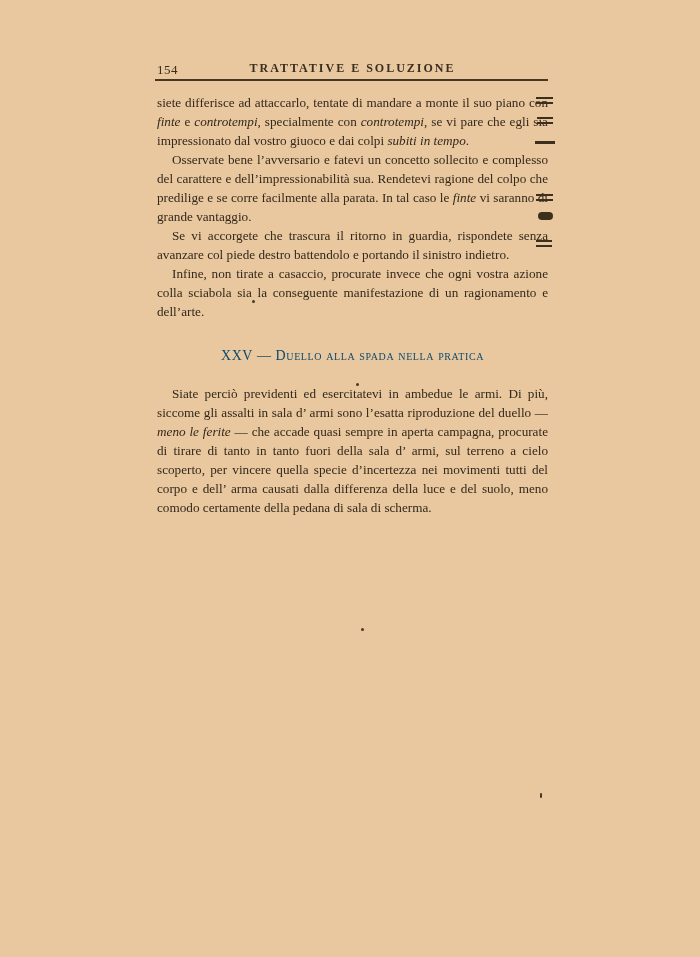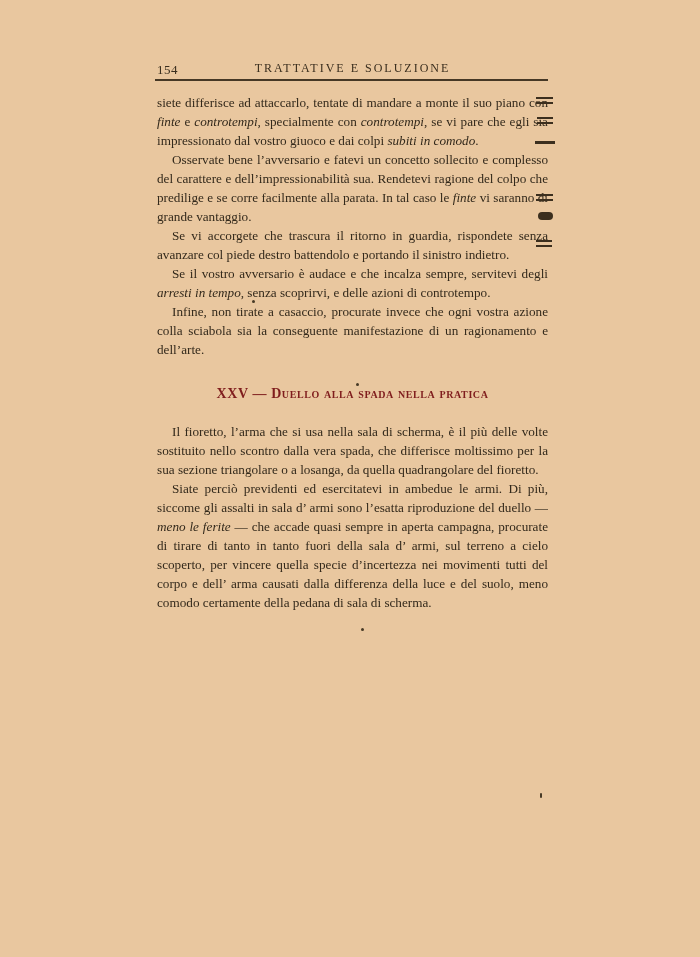--- a/index.html
+++ b/index.html
@@ -12,44 +12,44 @@
   }
   .page { position: relative; width: 564px; height: 957px; }
 
   
   .page-header { position: absolute; top: 61px; left: 157px; width: 391px; height: 16px; }
   .page-number {
     position: absolute; left: 0; top: 1px;
     font-size: 13px; letter-spacing: 0.5px; color: #3a2e1e;
   }
   .running-title {
-    text-align: center; font-size: 12px; font-weight: 400;
+    text-align: center; font-size: 12px; font-weight: 700;
     letter-spacing: 2px; color: #3a2e1e;
   }
   .header-rule {
     position: absolute; top: 79px; left: 155px; width: 393px;
     height: 2px; background: #463825; border: none;
   }
 
   
   .page-body {
     position: absolute; top: 93px; left: 157px; width: 391px;
     font-size: 13.2px; line-height: 19px; text-align: justify;
   }
   .page-body p { margin: 0; }
   .page-body p.indent { text-indent: 15px; }
   .page-body i { }
 
   .section-heading {
     margin: 25px 0 19px 0;
     text-align: center;
-    font-size: 14px; font-weight: 700;
+    font-size: 14px; font-weight: 400;
     font-variant: small-caps;
     letter-spacing: 0.6px;
-    color: #7f1d1d;
+    color: #0c4a6e;
   }
 
   
   .artifact { position: absolute; }
   .mark-double {
     height: 3px; background: transparent;
     border-top: 2px solid #3c2f1e; border-bottom: 2px solid #3c2f1e;
   }
   .mark-line { height: 3px; background: #3c2f1e; }
   .mark-blob { background: #3c2f1e; border-radius: 4px; }
@@ -60,27 +60,25 @@
 
 <div class="page">
 
   <div class="page-header">
     <span class="page-number">154</span>
     <div class="running-title">TRATTATIVE E SOLUZIONE</div>
   </div>
   <div class="header-rule"></div>
 
   <div class="page-body">
-      <p><span>siete differisce ad attaccarlo, tentate di mandare a monte il suo piano con </span><i>finte</i><span> e </span><i>controtempi</i><span>, specialmente con </span><i>controtempi</i><span>, se vi pare che egli sia impressionato dal vostro giuoco e dai colpi </span><i>subiti in comodo</i><span>.</span></p>
+      <p><span>siete differisce ad attaccarlo, tentate di mandare a monte il suo piano con </span><i>finte</i><span> e </span><i>controtempi</i><span>, specialmente con </span><i>controtempi</i><span>, se vi pare che egli sia impressionato dal vostro giuoco e dai colpi </span><i>subiti in tempo</i><span>.</span></p>
       <p class="indent"><span>Osservate bene l’avversario e fatevi un concetto sollecito e complesso del carattere e dell’impressionabilità sua. Rendetevi ragione del colpo che predilige e se corre facilmente alla parata. In tal caso le </span><i>finte</i><span> vi saranno di grande vantaggio.</span></p>
       <p class="indent"><span>Se vi accorgete che trascura il ritorno in guardia, rispondete senza avanzare col piede destro battendolo e portando il sinistro indietro.</span></p>
-      <p class="indent"><span>Se il vostro avversario è audace e che incalza sempre, servitevi degli </span><i>arresti in tempo</i><span>, senza scoprirvi, e delle azioni di controtempo.</span></p>
       <p class="indent"><span>Infine, non tirate a casaccio, procurate invece che ogni vostra azione colla sciabola sia la conseguente manifestazione di un ragionamento e dell’arte.</span></p>
       <h2 class="section-heading">XXV — Duello alla spada nella pratica</h2>
-      <p class="indent"><span>Il fioretto, l’arma che si usa nella sala di scherma, è il più delle volte sostituito nello scontro dalla vera spada, che differisce moltissimo per la sua sezione triangolare o a losanga, da quella quadrangolare del fioretto.</span></p>
       <p class="indent"><span>Siate perciò previdenti ed esercitatevi in ambedue le armi. Di più, siccome gli assalti in sala d’ armi sono l’esatta riproduzione del duello — </span><i>meno le ferite</i><span> — che accade quasi sempre in aperta campagna, procurate di tirare di tanto in tanto fuori della sala d’ armi, sul terreno a cielo scoperto, per vincere quella specie d’incertezza nei movimenti tutti del corpo e dell’ arma causati dalla differenza della luce e del suolo, meno comodo certamente della pedana di sala di scherma.</span></p>
     </div>
 
   <div class="artifact mark-double" style="left:536px; top:97px; width:17px;"></div>
   <div class="artifact mark-double" style="left:537px; top:117px; width:16px;"></div>
   <div class="artifact mark-line" style="left:535px; top:141px; width:20px;"></div>
   <div class="artifact mark-double" style="left:536px; top:194px; width:17px;"></div>
   <div class="artifact mark-blob" style="left:538px; top:212px; width:15px; height:8px;"></div>
   <div class="artifact mark-double" style="left:536px; top:240px; width:16px;"></div>
 

